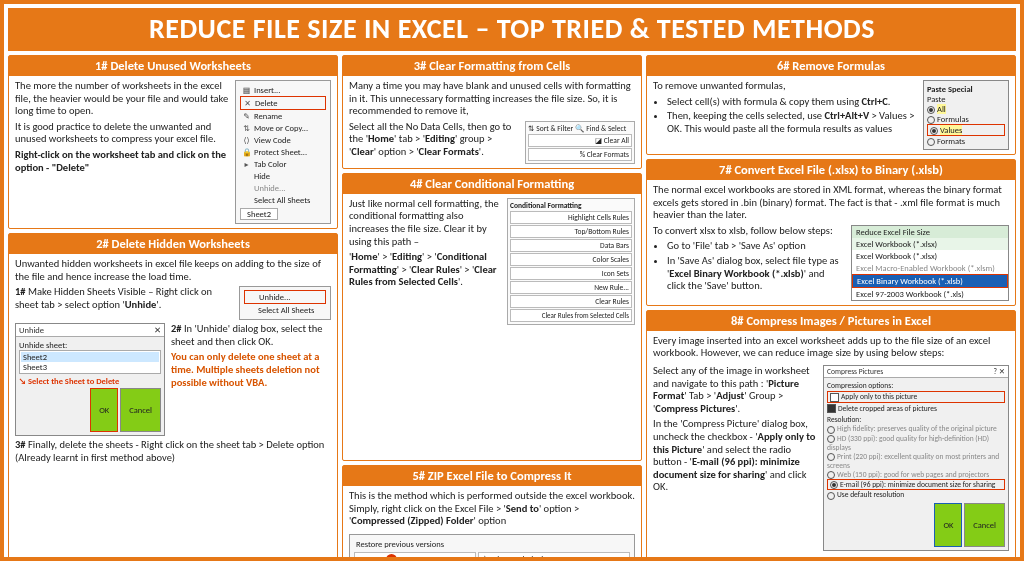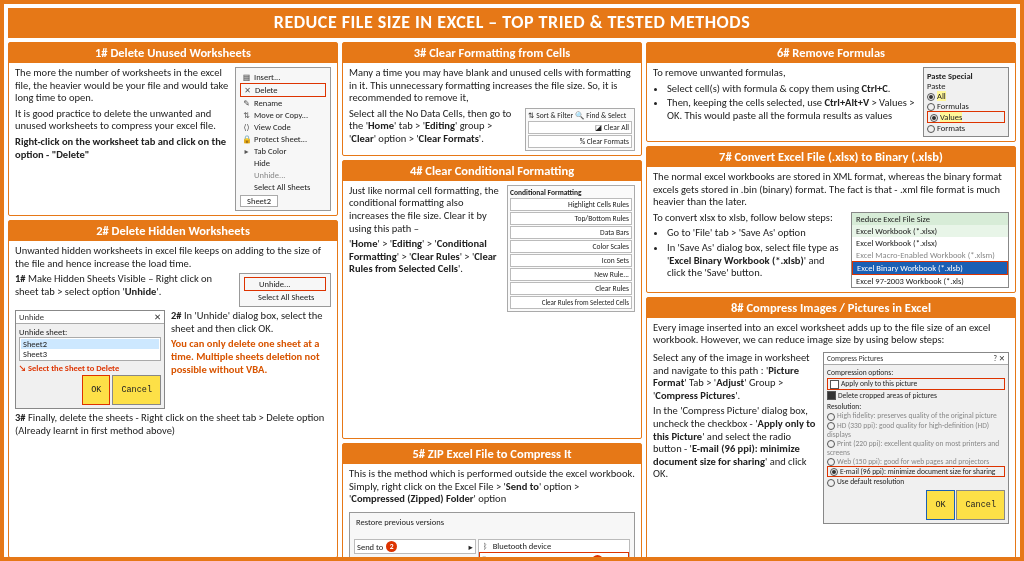--- a/index.html
+++ b/index.html
@@ -11,21 +11,21 @@
     padding: 4px;
     border: 4px solid #e67817;
     font-size: 10.5px;
     color: #222;
     overflow: hidden;
   }
   .main-title {
     background: #e67817;
     color: #fff;
     text-align: center;
-    font-size: 18px;
+    font-size: 28px;
     font-weight: bold;
     padding: 3px 0 5px 0;
     letter-spacing: 0.5px;
     margin-bottom: 4px;
   }
   .grid {
     display: flex;
     gap: 4px;
     height: 548px;
   }
@@ -70,21 +70,21 @@
   .dlg {
     border: 1px solid #888;
     background: #f0f0f0;
     font-size: 8.5px;
     padding: 3px;
   }
   .dlg .titlebar { background: #fff; color: #333; padding: 1px 3px; margin: -3px -3px 3px -3px; border-bottom: 1px solid #aaa; display: flex; justify-content: space-between; }
   .dlg .list { background: #fff; border: 1px solid #aaa; padding: 1px; }
   .dlg .list div { padding: 0 2px; }
   .dlg .sel { background: #cde8ff; }
-  .btn { display: inline-block; border: 1px solid #888; background: #fde047; padding: 9px 8px; font-size: 8.5px; font-family: Liberation Mono, monospace; }
+  .btn { display: inline-block; border: 1px solid #888; background: #84cc16; padding: 16px 8px; font-size: 8.5px; }
   .btn-ok { border: 1.5px solid #d30; }
   .arrow-note { color: #d30; font-size: 8.5px; font-weight: bold; }
   .footer { display: flex; align-items: center; gap: 8px; margin-top: 3px; padding: 0 2px; }
   .logo { font-weight: bold; font-size: 14px; color: #1a6b3a; line-height: 0.9; }
   .logo span { color: #444; }
   .url { color: #1243b5; text-decoration: underline; font-weight: bold; font-size: 10px; }
   .ribbon-ill {
     border: 1px solid #aaa; background: #fafafa; font-size: 7.5px; padding: 2px;
     display: flex; flex-direction: column; gap: 1px;
   }
@@ -248,21 +248,21 @@
           <div class="drop redbox">Clear Rules</div>
           <div class="drop redbox" style="font-size:7px;">Clear Rules from Selected Cells</div>
         </div>
       </div>
     </div>
 
     <div class="card">
       <div class="card-title">5# ZIP Excel File to Compress It</div>
       <p>This is the method which is performed outside the excel workbook. Simply, right click on the Excel File &gt; '<b>Send to</b>' option &gt; '<b>Compressed (Zipped) Folder</b>' option</p>
       <div class="illus" style="margin-top:3px;">
-        <div class="menu-item" style="margin-bottom:11px;">
+        <div class="menu-item" style="margin-bottom:2px;">
             <span>Restore previous versions</span>
           </div>
         <div class="flexrow" style="gap:2px;">
           <div class="menu-item" style="border:1px solid #bbb; background:#fff; flex:1;">
               <span>Send to</span> 
               <span class="step-badge">2</span> 
               <span style="margin-left:auto;">▸</span>
             </div>
           <div style="border:1px solid #bbb; background:#fff; flex:1.3;">
             <div class="menu-item">

